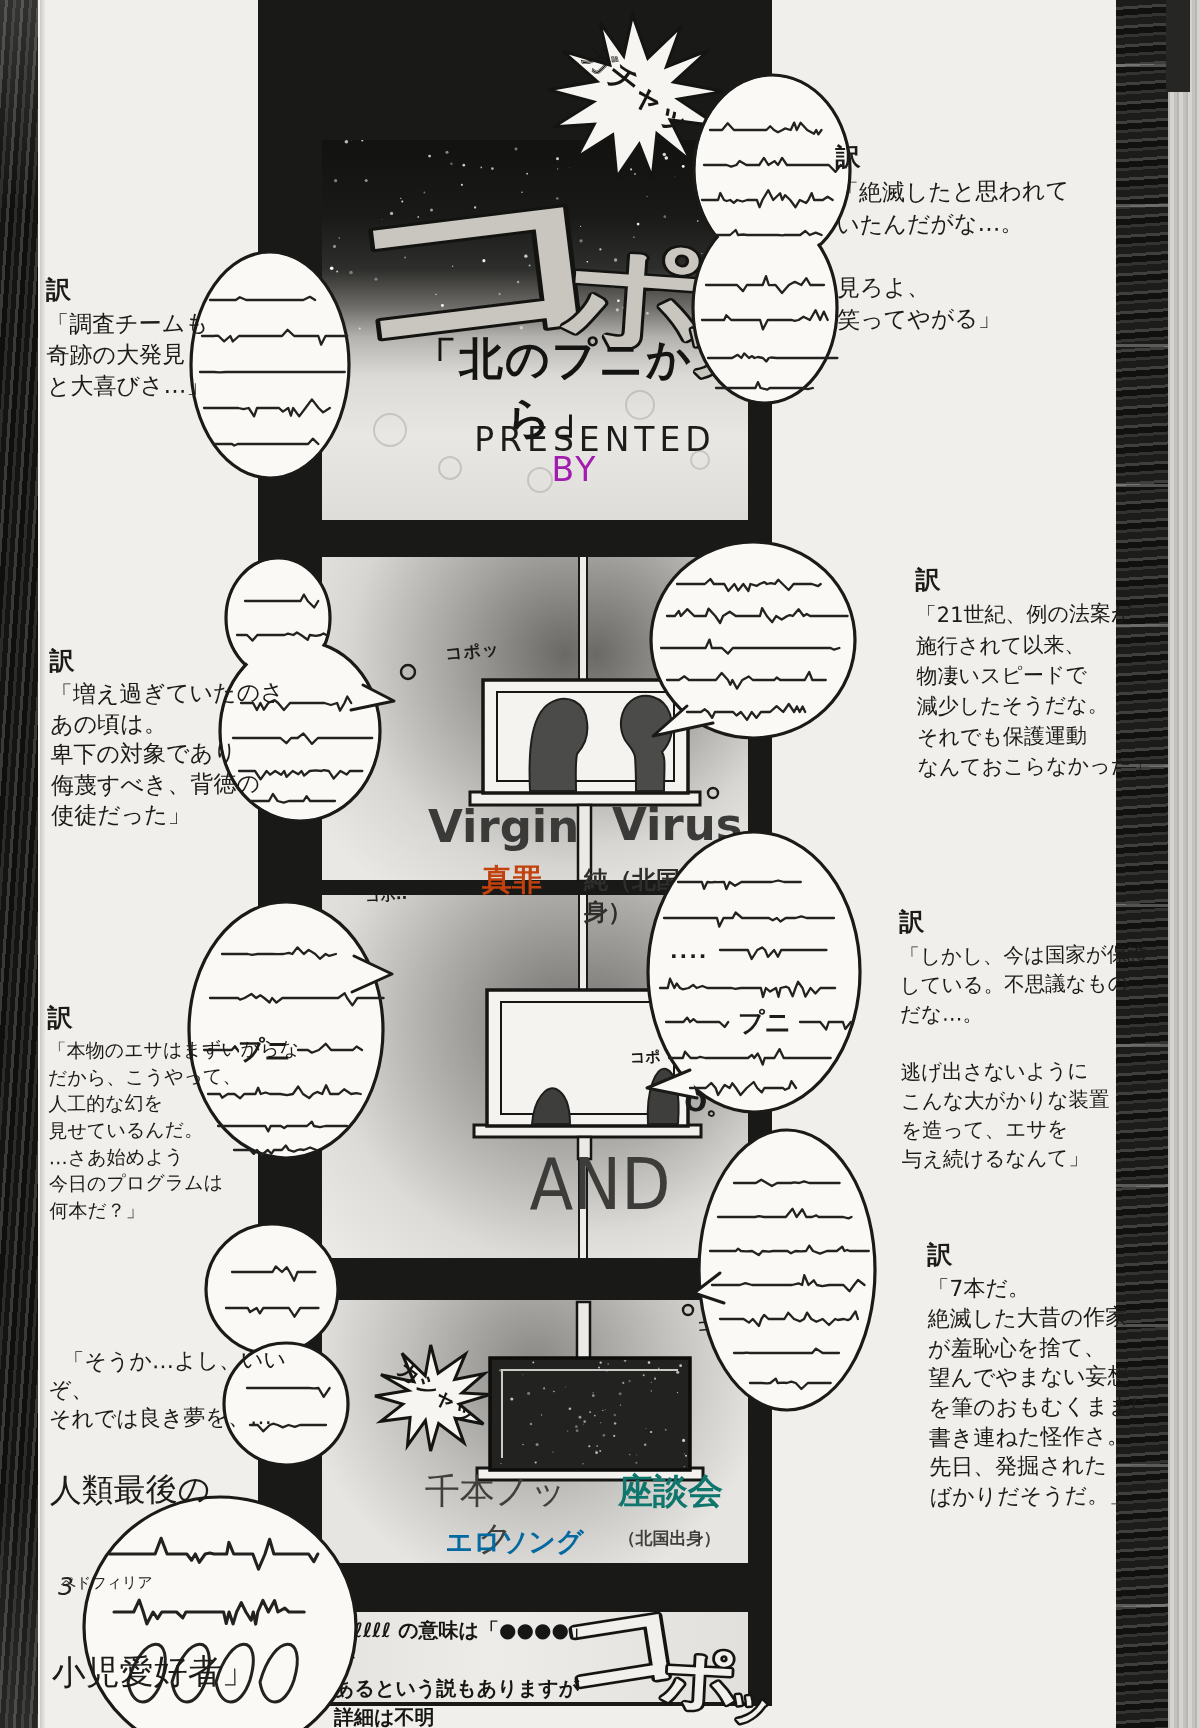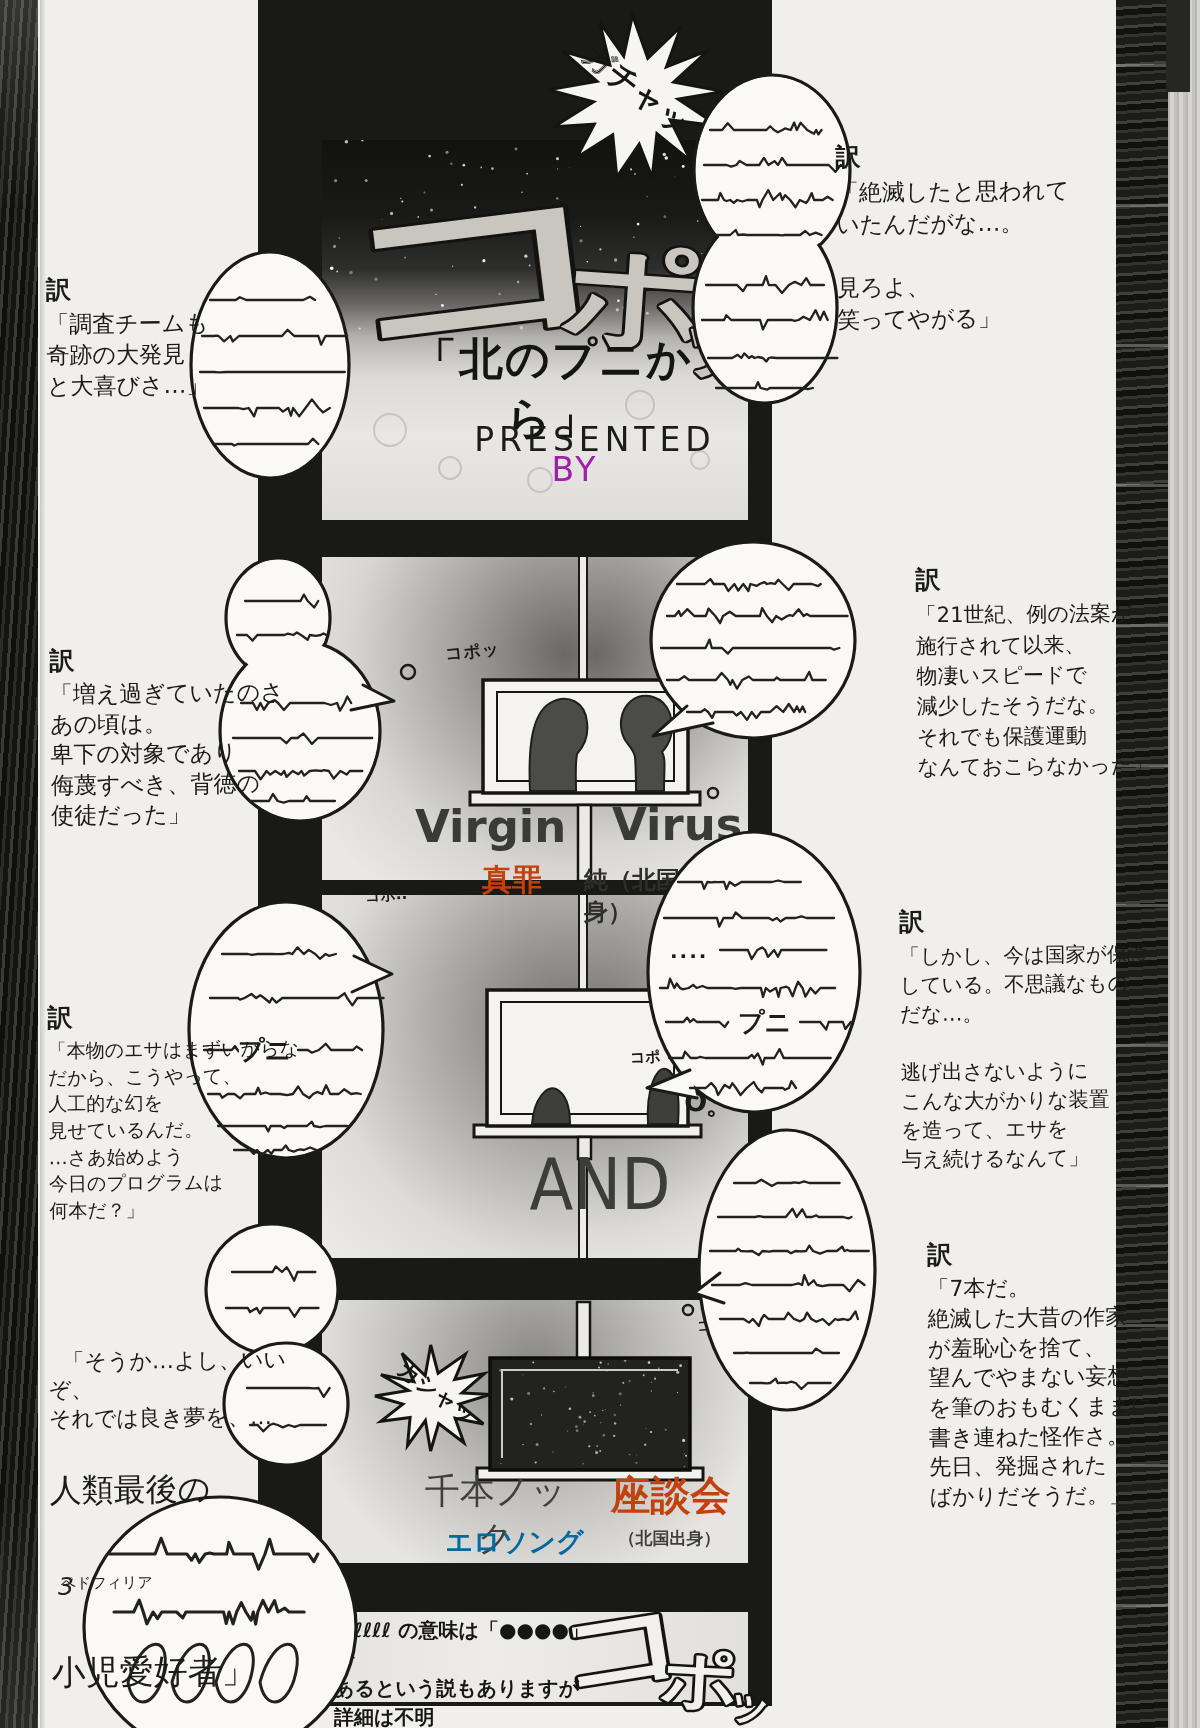--- a/index.html
+++ b/index.html
@@ -69,27 +69,27 @@
   #sfx-kopo1{left:445px;top:640px;font-size:17px;transform:rotate(-6deg);letter-spacing:1px;}
   #sfx-kopo2{left:365px;top:886px;font-size:15px;transform:rotate(-4deg);}
   #sfx-kopo3{left:630px;top:1048px;font-size:15px;transform:rotate(-3deg);}
   #sfx-obubble{left:684px;top:1086px;font-size:27px;transform:rotate(8deg);}
   #sfx-kopo4{left:697px;top:1316px;font-size:15px;transform:rotate(-5deg);}
 
   .tlabel{position:absolute;z-index:10;color:#141412;}
   #t-subtitle{left:368px;top:330px;width:370px;text-align:center;font-size:44px;font-weight:bold;letter-spacing:2px;}
   #t-presented{left:455px;top:420px;width:280px;text-align:center;font-size:33px;letter-spacing:5px;color:#1c1c1a;}
   #t-by{left:455px;top:450px;width:240px;text-align:center;font-size:33px;letter-spacing:3px;color:#a21caf;}
-  #n-virgin{left:415px;top:800px;width:140px;text-align:right;font-size:45px;color:#3a3a38;font-weight:bold;}
+  #n-virgin{left:428px;top:800px;width:140px;text-align:right;font-size:45px;color:#3a3a38;font-weight:bold;}
   #n-shinzai{left:482px;top:860px;width:90px;font-size:30px;color:#c2410c;font-weight:bold;}
   #n-virus{left:612px;top:798px;width:125px;text-align:center;font-size:45px;color:#3a3a38;font-weight:bold;}
   #n-jun{left:584px;top:864px;width:165px;font-size:24px;color:#2e2e2c;font-weight:bold;}
   #n-and{left:515px;top:1148px;width:170px;text-align:center;font-size:64px;color:#3c3c3a;transform:scaleY(1.1);}
   #n-senbon{left:408px;top:1468px;width:175px;text-align:center;font-size:35px;font-weight:normal;color:#3f3f3d;}
-  #n-zadankai{left:598px;top:1468px;width:145px;text-align:center;font-size:40px;font-weight:bold;color:#c2410c;}
+  #n-zadankai{left:598px;top:1468px;width:145px;text-align:center;font-size:35px;font-weight:bold;color:#0f766e;}
   #n-erosong{left:442px;top:1524px;width:145px;text-align:center;font-size:27px;font-weight:bold;color:#0369a1;}
   #n-kitaguni{left:592px;top:1527px;width:155px;text-align:center;font-size:17px;font-weight:bold;color:#3f3f3d;}
   #f-note{left:334px;top:1616px;width:255px;font-size:20px;font-weight:bold;color:#161614;line-height:1.45;white-space:pre-line;z-index:10;}
 
   .trans{position:absolute;color:#1b1b19;white-space:pre-wrap;z-index:22;transform:rotate(-0.6deg);}
   .trans .lbl{display:block;font-size:25px;margin-bottom:2px;font-weight:bold;}
   #trans-l1{left:46px;top:210px;font-size:23px;line-height:1.35;width:215px;}
   #trans-l2{left:50px;top:582px;font-size:23px;line-height:1.32;width:245px;}
   #trans-l3{left:48px;top:946px;font-size:19px;line-height:1.4;width:255px;}
   #trans-l4{left:50px;top:1318px;font-size:22px;line-height:1.3;width:255px;}

